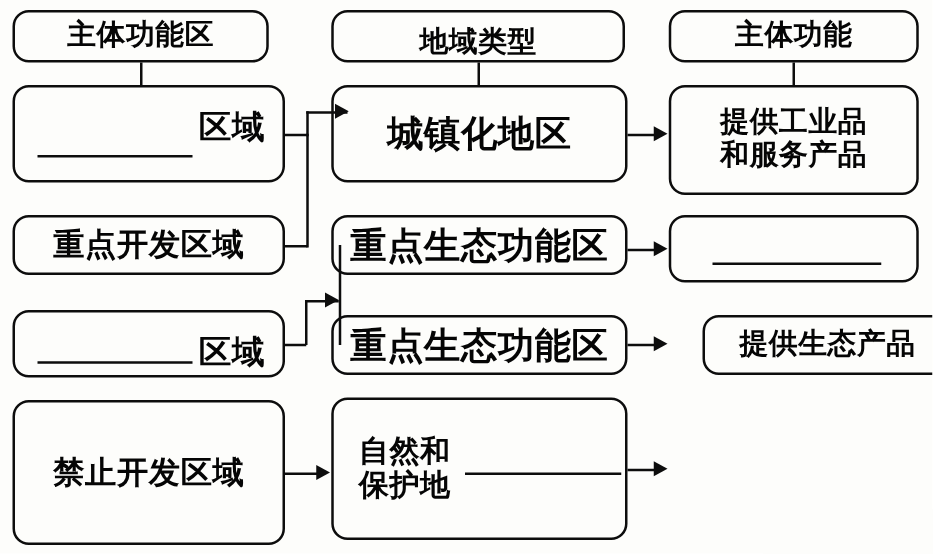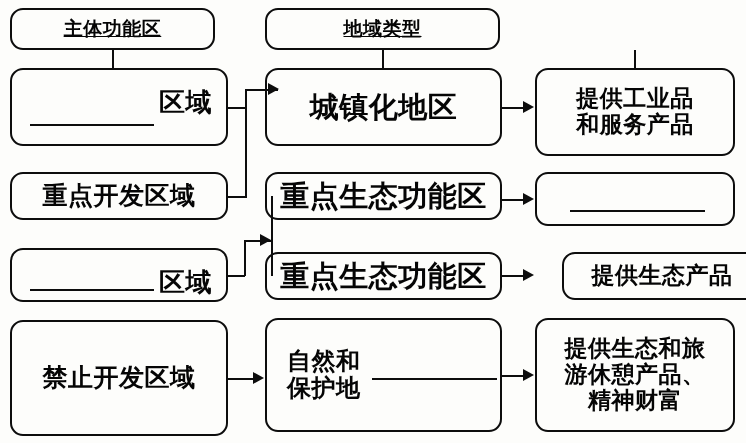--- a/index.html
+++ b/index.html
@@ -31,25 +31,24 @@
     color: #050505;
     line-height: 1.12;
     text-align: center;
     letter-spacing: 0.5px;
   }
   .box .txt {
     display: block;
     white-space: pre-line;
   }
   .hdr {
-    font-size: 19px;
+    font-size: 23px;
     font-weight: 700;
-    text-decoration: underline;
   }
-  .hdr.thin { font-weight: 600; }
+  .hdr.thin { font-weight: 600; align-items: flex-end; }
 
   .b-main { font-size: 25px; font-weight: 700; }
   .b-mid  { font-size: 29px; font-weight: 600; }
   .b-right{ font-size: 23px; font-weight: 600; }
 
   
   .blankbox {
     justify-content: flex-end;
     align-items: flex-start;
     padding: 18px 14px 0 0;
@@ -97,20 +96,23 @@
 <div id="canvas">
 
   <div class="box hdr" style="left:10px; top:8px; width:205px; height:42px;">
     <span class="txt">主体功能区</span>
   </div>
 
   <div class="box hdr thin" style="left:265px; top:8px; width:235px; height:42px;">
     <span class="txt">地域类型</span>
   </div>
 
+  <div class="box hdr" style="left:535px; top:8px; width:200px; height:42px;">
+    <span class="txt">主体功能</span>
+  </div>
 
   <div class="ln-v" style="left:112px; top:50px; height:18px;"></div>
   <div class="ln-v" style="left:382px; top:50px; height:18px;"></div>
   <div class="ln-v" style="left:634px; top:50px; height:18px;"></div>
 
   <div class="box blankbox" style="left:10px; top:68px; width:218px; height:78px;">
     <span class="txt">区域</span>
     <span class="blankline" style="left:18px; bottom:18px; width:124px;"></span>
   </div>
 
@@ -176,25 +178,20 @@
   <div class="box b-main" style="left:10px; top:320px; width:218px; height:116px;">
     <span class="txt">禁止开发区域</span>
   </div>
 
   <div class="box leftbox" style="left:265px; top:318px; width:237px; height:114px;padding-left:20px;">
     <span class="txt">自然和
 保护地</span>
     <span class="blankline" style="left:105px; top:58px; width:125px;"></span>
   </div>
 
-  <div class="box b-right" style="left:535px; top:318px; width:200px; height:114px;">
-    <span class="txt">提供生态和旅
-游休憩产品、
-精神财富</span>
-  </div>
 
   <div class="ln-h" style="left:228px; top:378px; width:26px;"></div>
   <div class="arrow-head" style="left:253px; top:372px;"></div>
 
   <div class="ln-h" style="left:502px; top:375px; width:22px;"></div>
   <div class="arrow-head" style="left:523px; top:369px;"></div>
 
 </div>
 
 </body></html>

